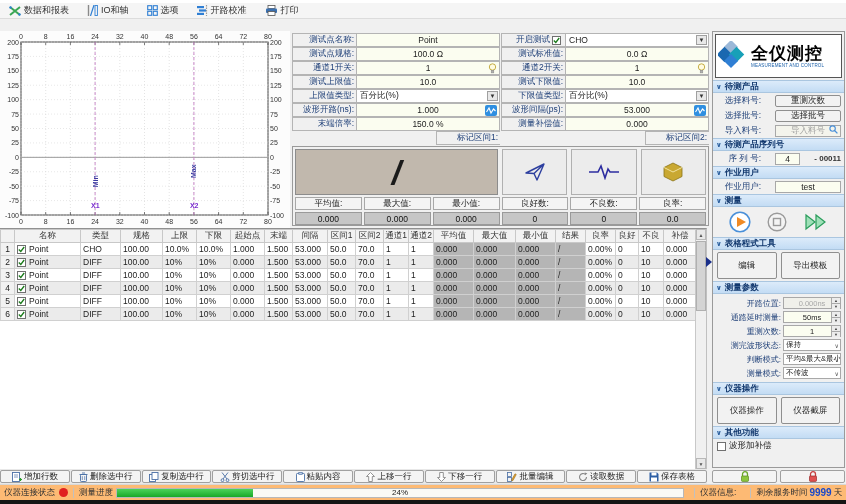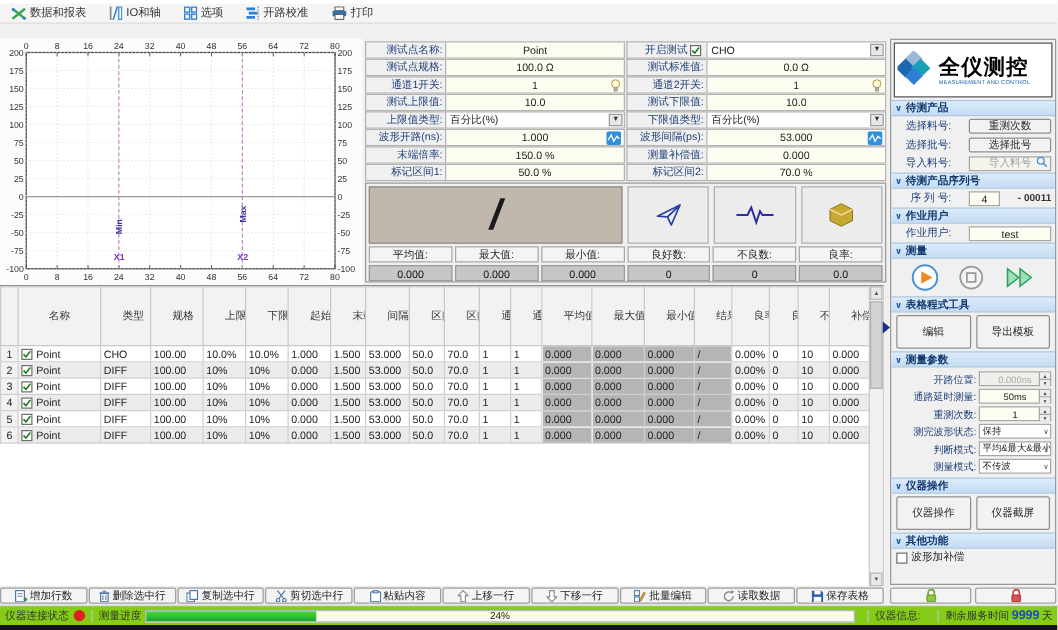--- a/index.html
+++ b/index.html
@@ -40,21 +40,21 @@
   .res-top { display:flex; height:46px; gap:4px; }
   .res-slash { width:203px; background:#c1b8ad; border:1px solid #8c8c8c; display:flex; align-items:center; justify-content:center; font-size:34px; font-style:italic; color:#1a1a1a; font-weight:bold; }
   .res-btn { flex:1; background:#ececec; border:1px solid #b0b0b0; display:flex; align-items:center; justify-content:center; }
   .res-stats { display:grid; grid-template-columns:repeat(6,1fr); gap:2px; margin-top:2px; }
   .stat-label { height:13px; background:#f4f4f4; border:1px solid #a8a8a8; display:flex; align-items:center; justify-content:center; font-size:8.5px; color:#222; }
   .stat-value { height:13px; background:#c6c6c6; border:1px solid #9a9a9a; display:flex; align-items:center; justify-content:center; font-size:8.5px; color:#111; }
 
   
   .table-wrap { position:absolute; left:0; top:228px; width:707px; height:241px; background:#ffffff; border-top:1px solid #909090; border-right:1px solid #c0c0c0; }
   table.grid { border-collapse:collapse; table-layout:fixed; width:696px; }
-  table.grid th { background:#f2f2f2; border:1px solid #c8c8c8; font-weight:normal; font-size:8.5px; height:13px; padding:17px; color:#333; overflow:hidden; white-space:nowrap; }
+  table.grid th { background:#f2f2f2; border:1px solid #c8c8c8; font-weight:normal; font-size:8.5px; height:13px; padding:0; color:#333; overflow:hidden; white-space:nowrap; }
   table.grid td { border:1px solid #d0d0d0; font-size:8.5px; height:13px; padding:0 2px; white-space:nowrap; overflow:hidden; color:#222; }
   tr.r-even td { background:#ffffff; }
   tr.r-odd td { background:#ebebeb; }
   td.gray-col { background:#b5b5b5 !important; }
   td.rownum { background:#f2f2f2 !important; text-align:center; color:#333; }
   .cell-chk { display:inline-flex; width:9px; height:9px; border:1px solid #707070; background:#fff; vertical-align:-1px; margin-right:3px; align-items:center; justify-content:center; }
   .vscroll { position:absolute; right:0; top:0; bottom:0; width:11px; background:#f0f0f0; border-left:1px solid #c8c8c8; }
   .vs-arrow { position:absolute; left:0; width:10px; height:11px; background:#e8e8e8; border:1px solid #b8b8b8; font-size:5px; color:#555; display:flex; align-items:center; justify-content:center; }
   .vs-thumb { position:absolute; left:0; top:12px; width:10px; height:70px; background:#d4d4d4; border:1px solid #b0b0b0; }
 
@@ -91,21 +91,21 @@
   .chk-box { width:9px; height:9px; background:#fff; border:1px solid #707070; }
   .chk-label { font-size:8.5px; color:#222; }
 
   
   .bbar { position:absolute; left:0; top:469px; width:707px; height:15px; display:flex; gap:1px; background:#e8e8e8; padding:1px 0; }
   .bb-btn { flex:1; background:#f4f4f4; border:1px solid #a0a0a0; border-radius:2px; display:flex; align-items:center; justify-content:center; gap:2px; font-size:8.5px; color:#222; overflow:hidden; white-space:nowrap; }
   .locks { position:absolute; left:712px; top:469px; width:133px; height:15px; display:flex; gap:3px; padding:1px 0; }
   .lock-btn { flex:1; background:#f4f4f4; border:1px solid #a0a0a0; border-radius:2px; display:flex; align-items:center; justify-content:center; }
 
   
-  .statusbar { position:absolute; left:0; top:484px; width:846px; height:16px; background:#84cc16; border-top:1px solid #d8d8d8; display:flex; align-items:center; font-size:8.5px; color:#333; }
+  .statusbar { position:absolute; left:0; top:484px; width:846px; height:16px; background:#fdba74; border-top:1px solid #d8d8d8; display:flex; align-items:center; font-size:8.5px; color:#333; }
   .sb-sep { width:1px; height:10px; background:#c0c0c0; margin:0 5px; }
   .conn-dot { width:9px; height:9px; border-radius:50%; margin-left:4px; }
   .progress-track { width:568px; height:10px; background:#fafaf5; border:1px solid #b8b8b8; position:relative; margin-left:3px; }
   .progress-fill { position:absolute; left:0; top:0; bottom:0; background:linear-gradient(#4cd35a,#18a828); }
   .progress-text { position:absolute; left:0; right:0; top:0; bottom:0; display:flex; align-items:center; justify-content:center; font-size:8px; color:#222; }
   .svc-days { color:#1a48c8; font-weight:bold; font-size:10px; margin:0 2px; }
   .black-strip { position:absolute; left:0; top:500px; width:846px; height:4px; background:#151515; }
 </style>
 </head>
 <body>
@@ -337,23 +337,20 @@
           </div>
         </div>
         <div class="f-row">
           <div class="f-label">末端倍率:</div>
           <div class="f-field center">
             <span style="overflow:hidden;white-space:nowrap;">150.0 %</span>
           </div>
         </div>
         <div class="f-row">
           <div class="f-label">标记区间1:</div>
-          <div class="f-field center">
-            <span style="overflow:hidden;white-space:nowrap;">50.0 %</span>
-          </div>
         </div>
       </div>
     <div class="form-col" id="form-right">
         <div class="f-row">
           <div class="f-label">
             <span>开启测试</span>
             <span class="f-chk">
               <svg width="7" height="7" viewBox="0 0 7 7">
                 <polyline points="0.8,3.5 2.8,5.5 6.2,1" fill="none" stroke="#1a7a1a" stroke-width="1.3"></polyline>
               </svg>
@@ -404,23 +401,20 @@
           </div>
         </div>
         <div class="f-row">
           <div class="f-label">测量补偿值:</div>
           <div class="f-field center">
             <span style="overflow:hidden;white-space:nowrap;">0.000</span>
           </div>
         </div>
         <div class="f-row">
           <div class="f-label">标记区间2:</div>
-          <div class="f-field center">
-            <span style="overflow:hidden;white-space:nowrap;">70.0 %</span>
-          </div>
         </div>
       </div>
   </div>
 
   <div class="result-wrap">
     <div class="res-top">
       <div class="res-slash">/</div>
       <div id="res-buttons" style="flex:1;display:flex;gap:4px;">
           <div class="res-btn">
             <span style="display:inline-flex;align-items:center;">

